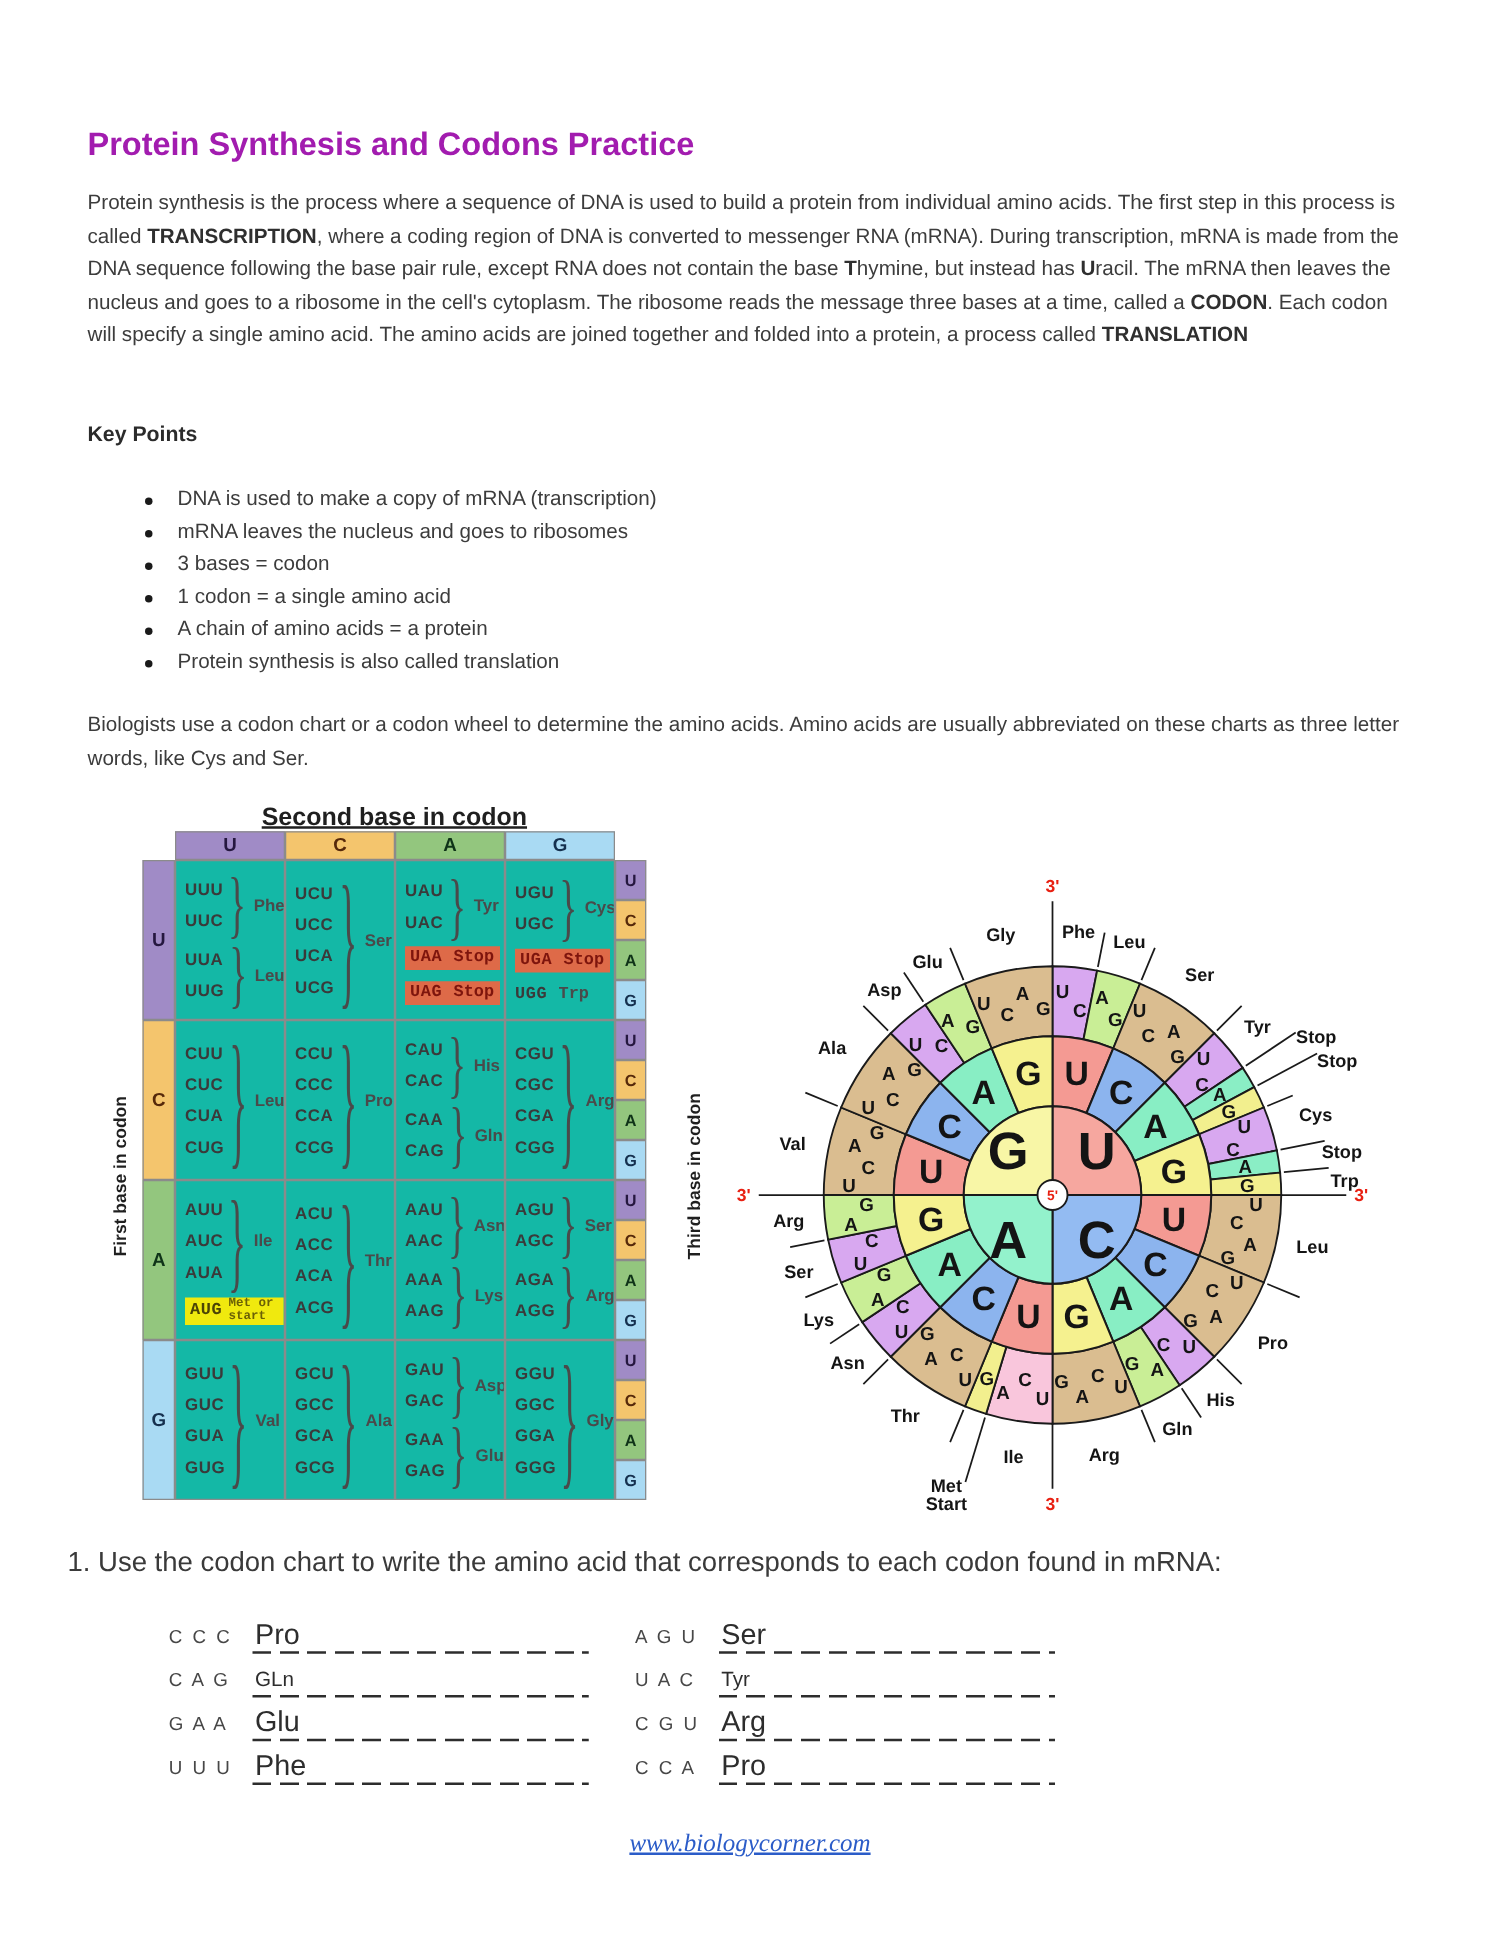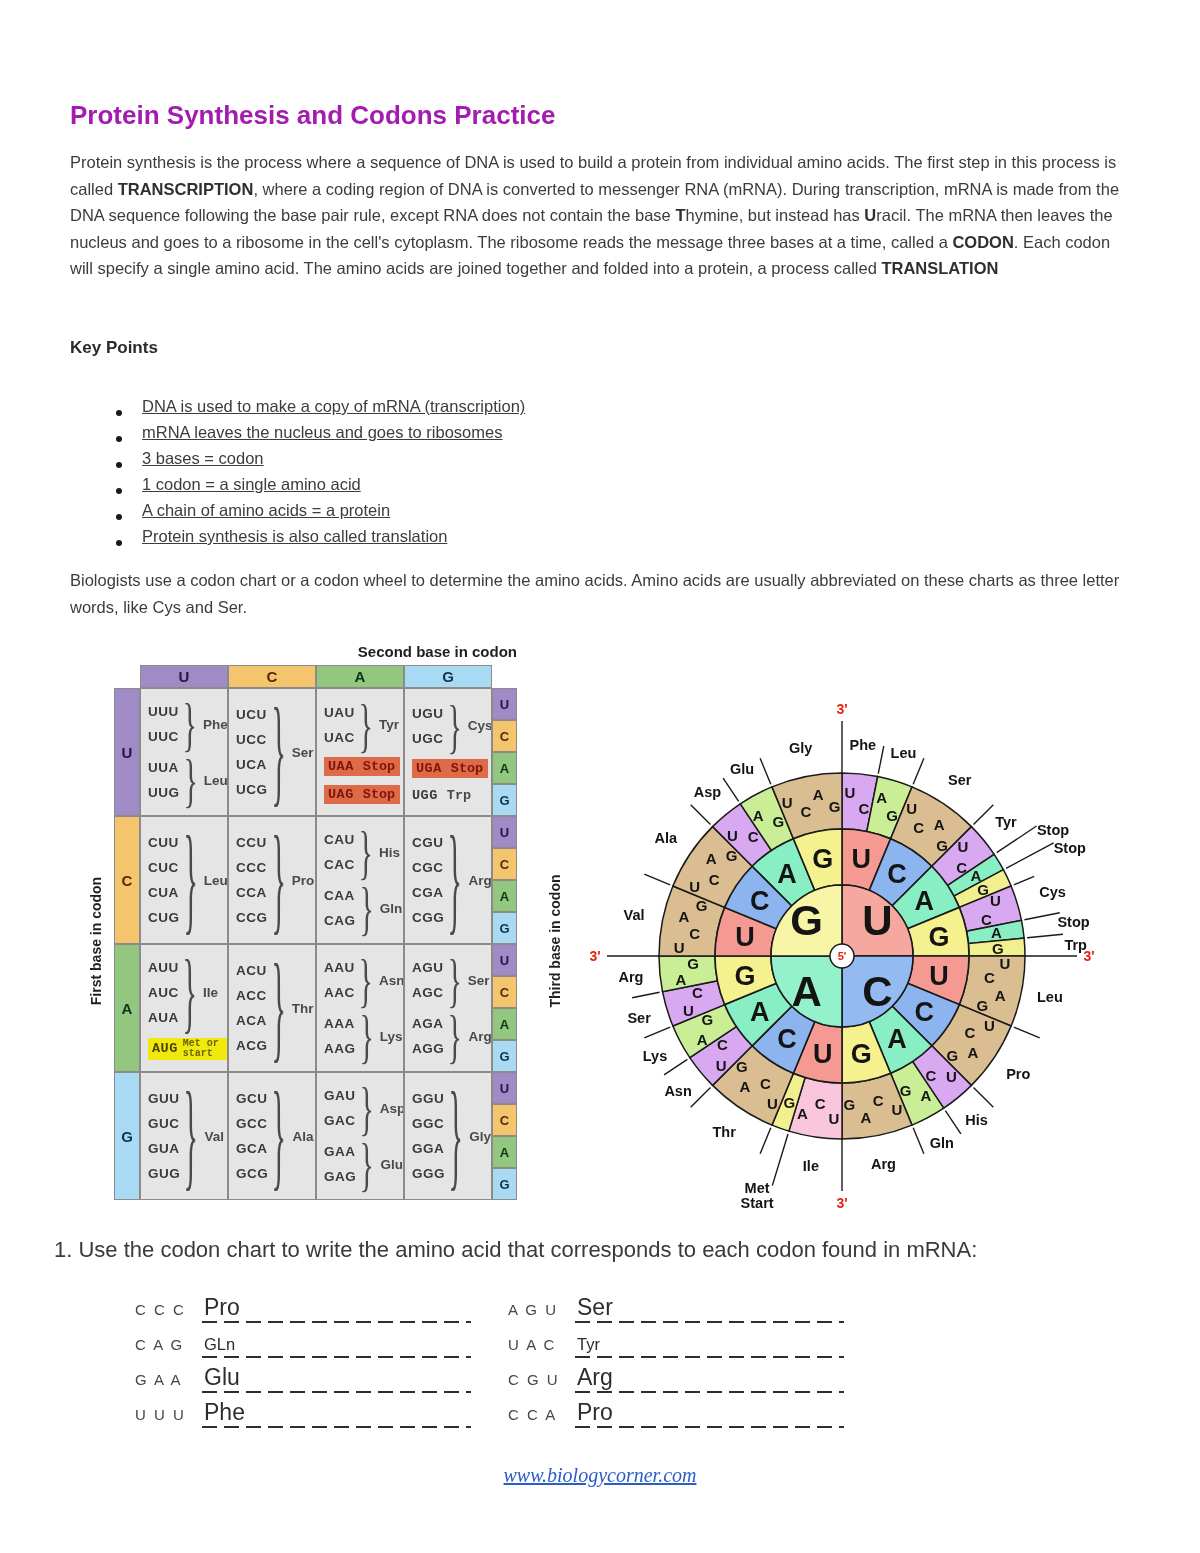--- a/index.html
+++ b/index.html
@@ -7,34 +7,34 @@
   .page {
     position:relative; width:1200px; height:1553px; background:#ffffff;
     margin:0 auto; overflow:hidden;
     font-family:"Liberation Sans", sans-serif; color:#3c3c3c;
   }
   .doc-title { position:absolute; left:70px; top:100px; font-size:26px; font-weight:bold; color:#a21caf; }
   .intro { position:absolute; left:70px; top:149px; width:1064px; font-size:16.5px; line-height:26.5px; }
   .intro b, .charts-intro b { color:#2f2f2f; }
   .keypoints-h { position:absolute; left:70px; top:338px; font-size:17px; font-weight:bold; color:#2b2b2b; }
   .bullets { position:absolute; left:116px; top:390px; list-style:none; }
-  .bullets li { display:flex; align-items:flex-end; height:26px; font-size:16.5px;text-decoration:underline; }
+  .bullets li { display:flex; align-items:flex-start; height:26px; font-size:16.5px; }
   .bullets .dot { width:6px; height:6px; border-radius:50%; background:#1a1a1a; margin:8px 20px 0 0; flex:none; }
   .charts-intro { position:absolute; left:70px; top:567px; width:1064px; font-size:16.5px; line-height:27px; }
 
   
   .table-fig { position:absolute; left:85px; top:643px; width:505px; height:567px; }
-  .tbl-title { position:absolute; left:29px; top:0; width:403px; text-align:right; font-size:15px; font-weight:bold; color:#1f1f1f; }
+  .tbl-title { position:absolute; left:29px; top:0; width:403px; text-align:center; font-size:20px; font-weight:bold; color:#1f1f1f;text-decoration:underline; }
   .tbl-grid { position:absolute; left:29px; top:22px; display:grid;
     grid-template-columns:26px 88px 88px 88px 88px 25px;
     grid-template-rows:23px 128px 128px 128px 128px; }
   .tbl-grid > div { border:1px solid #8b8b8b; }
   .tbl-grid > .corner { border:none; }
   .hdr-cell, .rowhdr-cell { display:flex; align-items:center; justify-content:center; font-weight:bold; font-size:15px; }
-  .codon-cell { background:#e5e5e5; padding:4px 2px 4px 7px; display:flex; flex-direction:column; justify-content:space-evenly; overflow:hidden; }
+  .codon-cell { background:#14b8a6; padding:4px 2px 4px 7px; display:flex; flex-direction:column; justify-content:space-evenly; overflow:hidden; }
   .grp { display:flex; align-items:center; }
   .grp .codons { display:flex; flex-direction:column; justify-content:space-around; }
   .grp .codons span { font-weight:bold; font-size:13.5px; line-height:25px; color:#3a3a3a; letter-spacing:0.5px; }
   .brace { font-family:"Liberation Serif", serif; font-size:40px; line-height:1; color:#4a4a4a; display:inline-block; transform-origin:center; margin-left:1px; }
   .aa-lbl { font-weight:bold; font-size:13.5px; color:#4a4a4a; margin-left:4px; }
   .flat { display:flex; align-items:center; margin:1px 0;font-family:Liberation Mono, monospace; }
   .flat .codon-txt { font-weight:bold; font-size:13.5px; color:#3a3a3a; letter-spacing:0.5px; }
   .flat .aa-lbl { margin-left:9px; }
   .hl-stop { background:#de6a48; padding:2px 5px 2px 4px; display:inline-flex; gap:9px; }
   .hl-stop .codon-txt, .hl-stop .aa-lbl { color:#7e150d; margin-left:0; }

